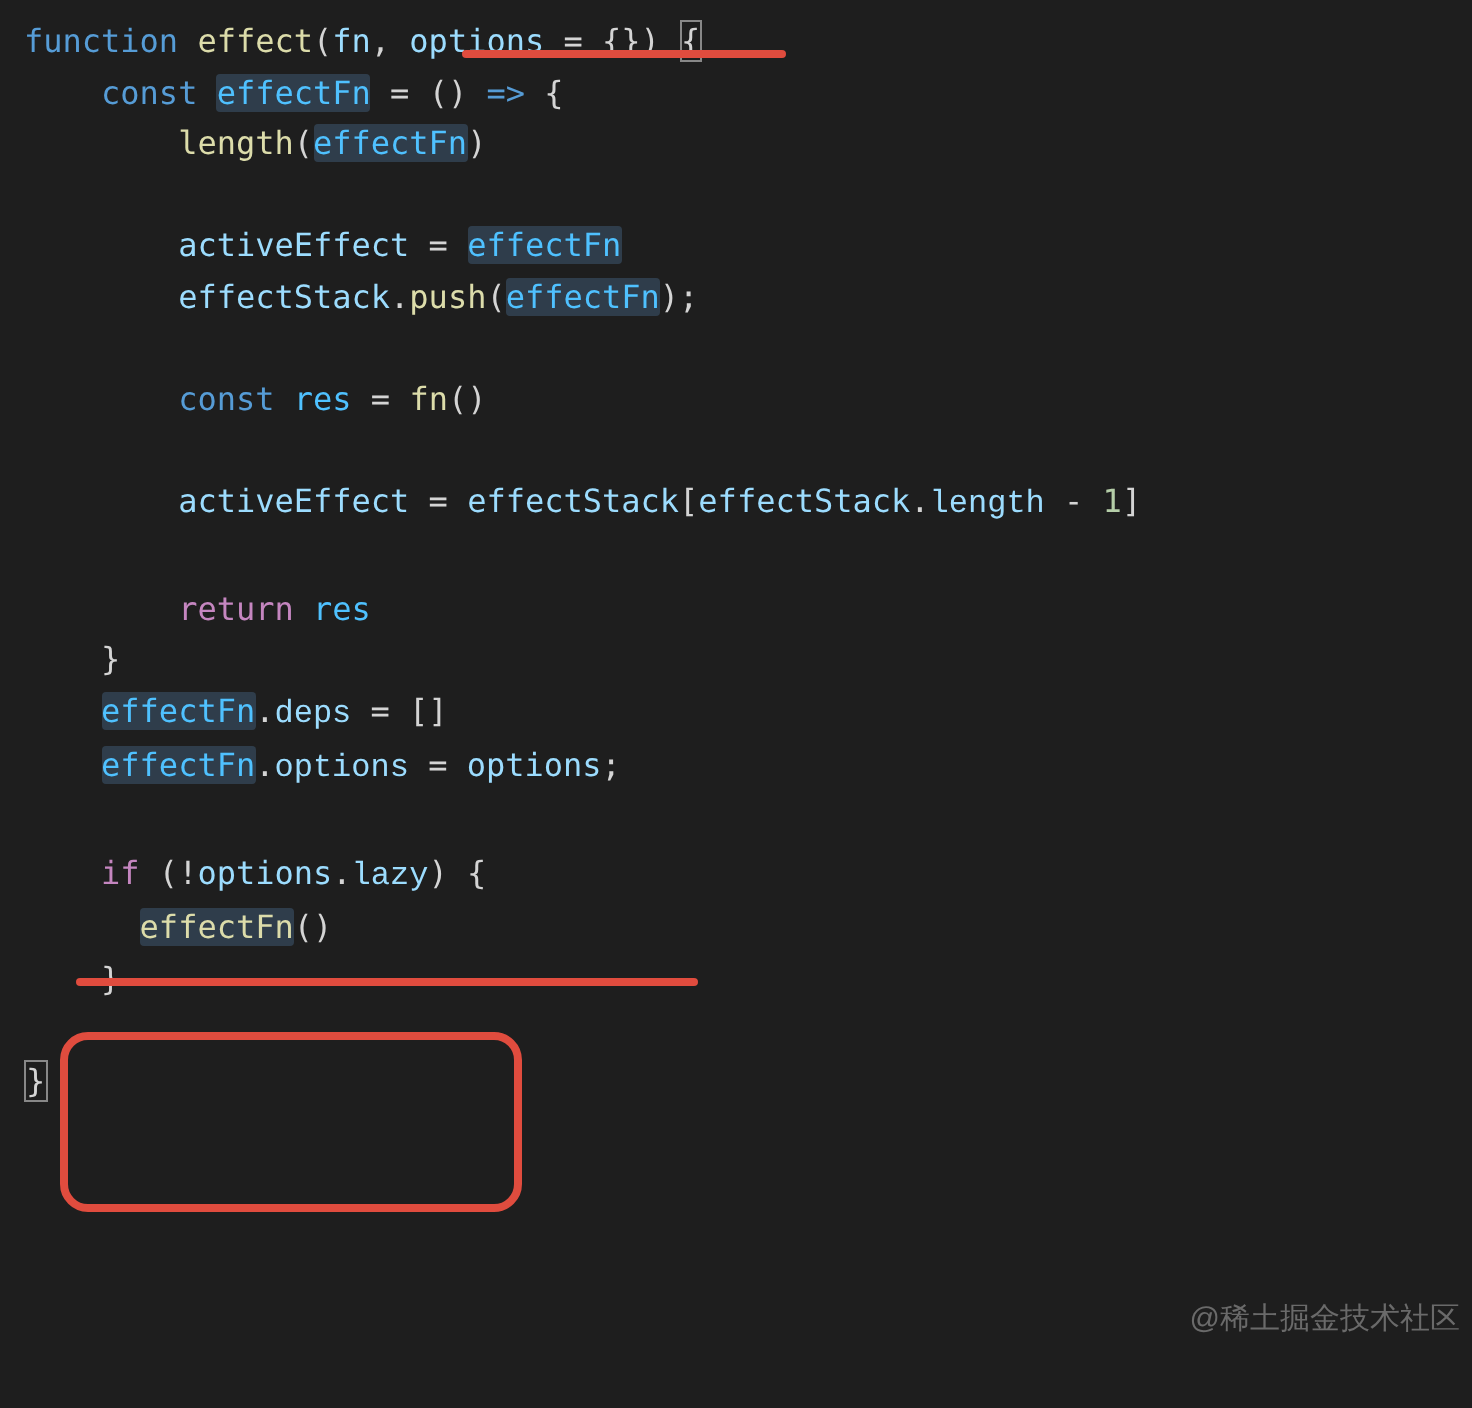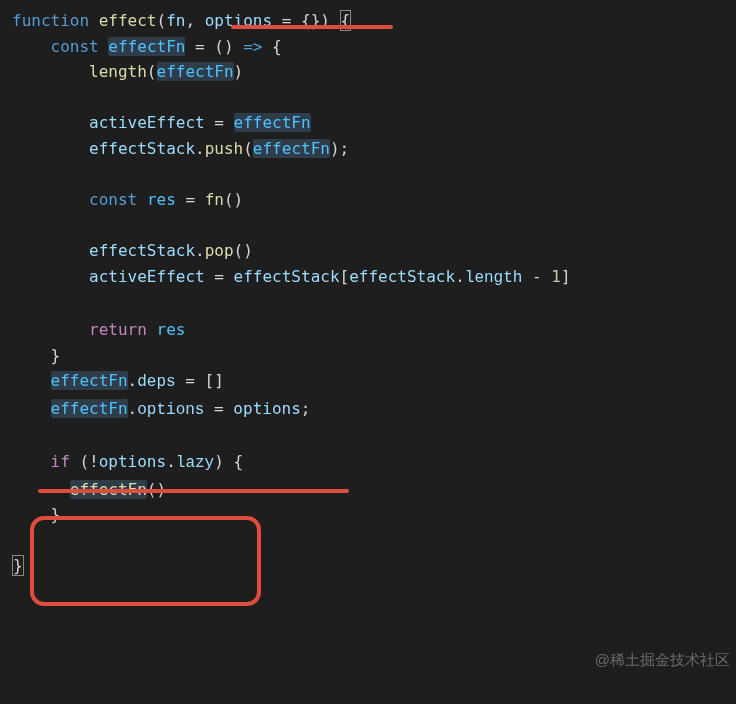--- a/index.html
+++ b/index.html
@@ -69,21 +69,20 @@
 <div class="line">        <span class="var">activeEffect</span><span class="punct"> = </span><span class="const-var sel-highlight">effectFn</span></div>
 
 <div class="line">        <span class="var">effectStack</span><span class="punct">.</span><span class="method">push</span><span class="punct">(</span><span class="const-var sel-highlight">effectFn</span><span class="punct">);</span></div>
 
 <div class="line"> </div>
 
 <div class="line">        <span class="kw2">const</span> <span class="const-var">res</span><span class="punct"> = </span><span class="fn-name">fn</span><span class="punct">()</span></div>
 
 <div class="line"> </div>
 
-<div class="line">        <span class="var">effectStack</span><span class="punct">.</span><span class="method">pop</span><span class="punct">()</span></div>
 
 <div class="line">        <span class="var">activeEffect</span><span class="punct"> = </span><span class="var">effectStack</span><span class="punct">[</span><span class="var">effectStack</span><span class="punct">.</span><span class="prop">length</span><span class="punct"> - </span><span class="num">1</span><span class="punct">]</span></div>
 
 <div class="line"> </div>
 
 <div class="line">        <span class="kw">return</span> <span class="const-var">res</span></div>
 
 <div class="line">    <span class="punct">}</span></div>
 
 <div class="line">    <span class="const-var sel-highlight">effectFn</span><span class="punct">.</span><span class="prop">deps</span><span class="punct"> = []</span></div>

